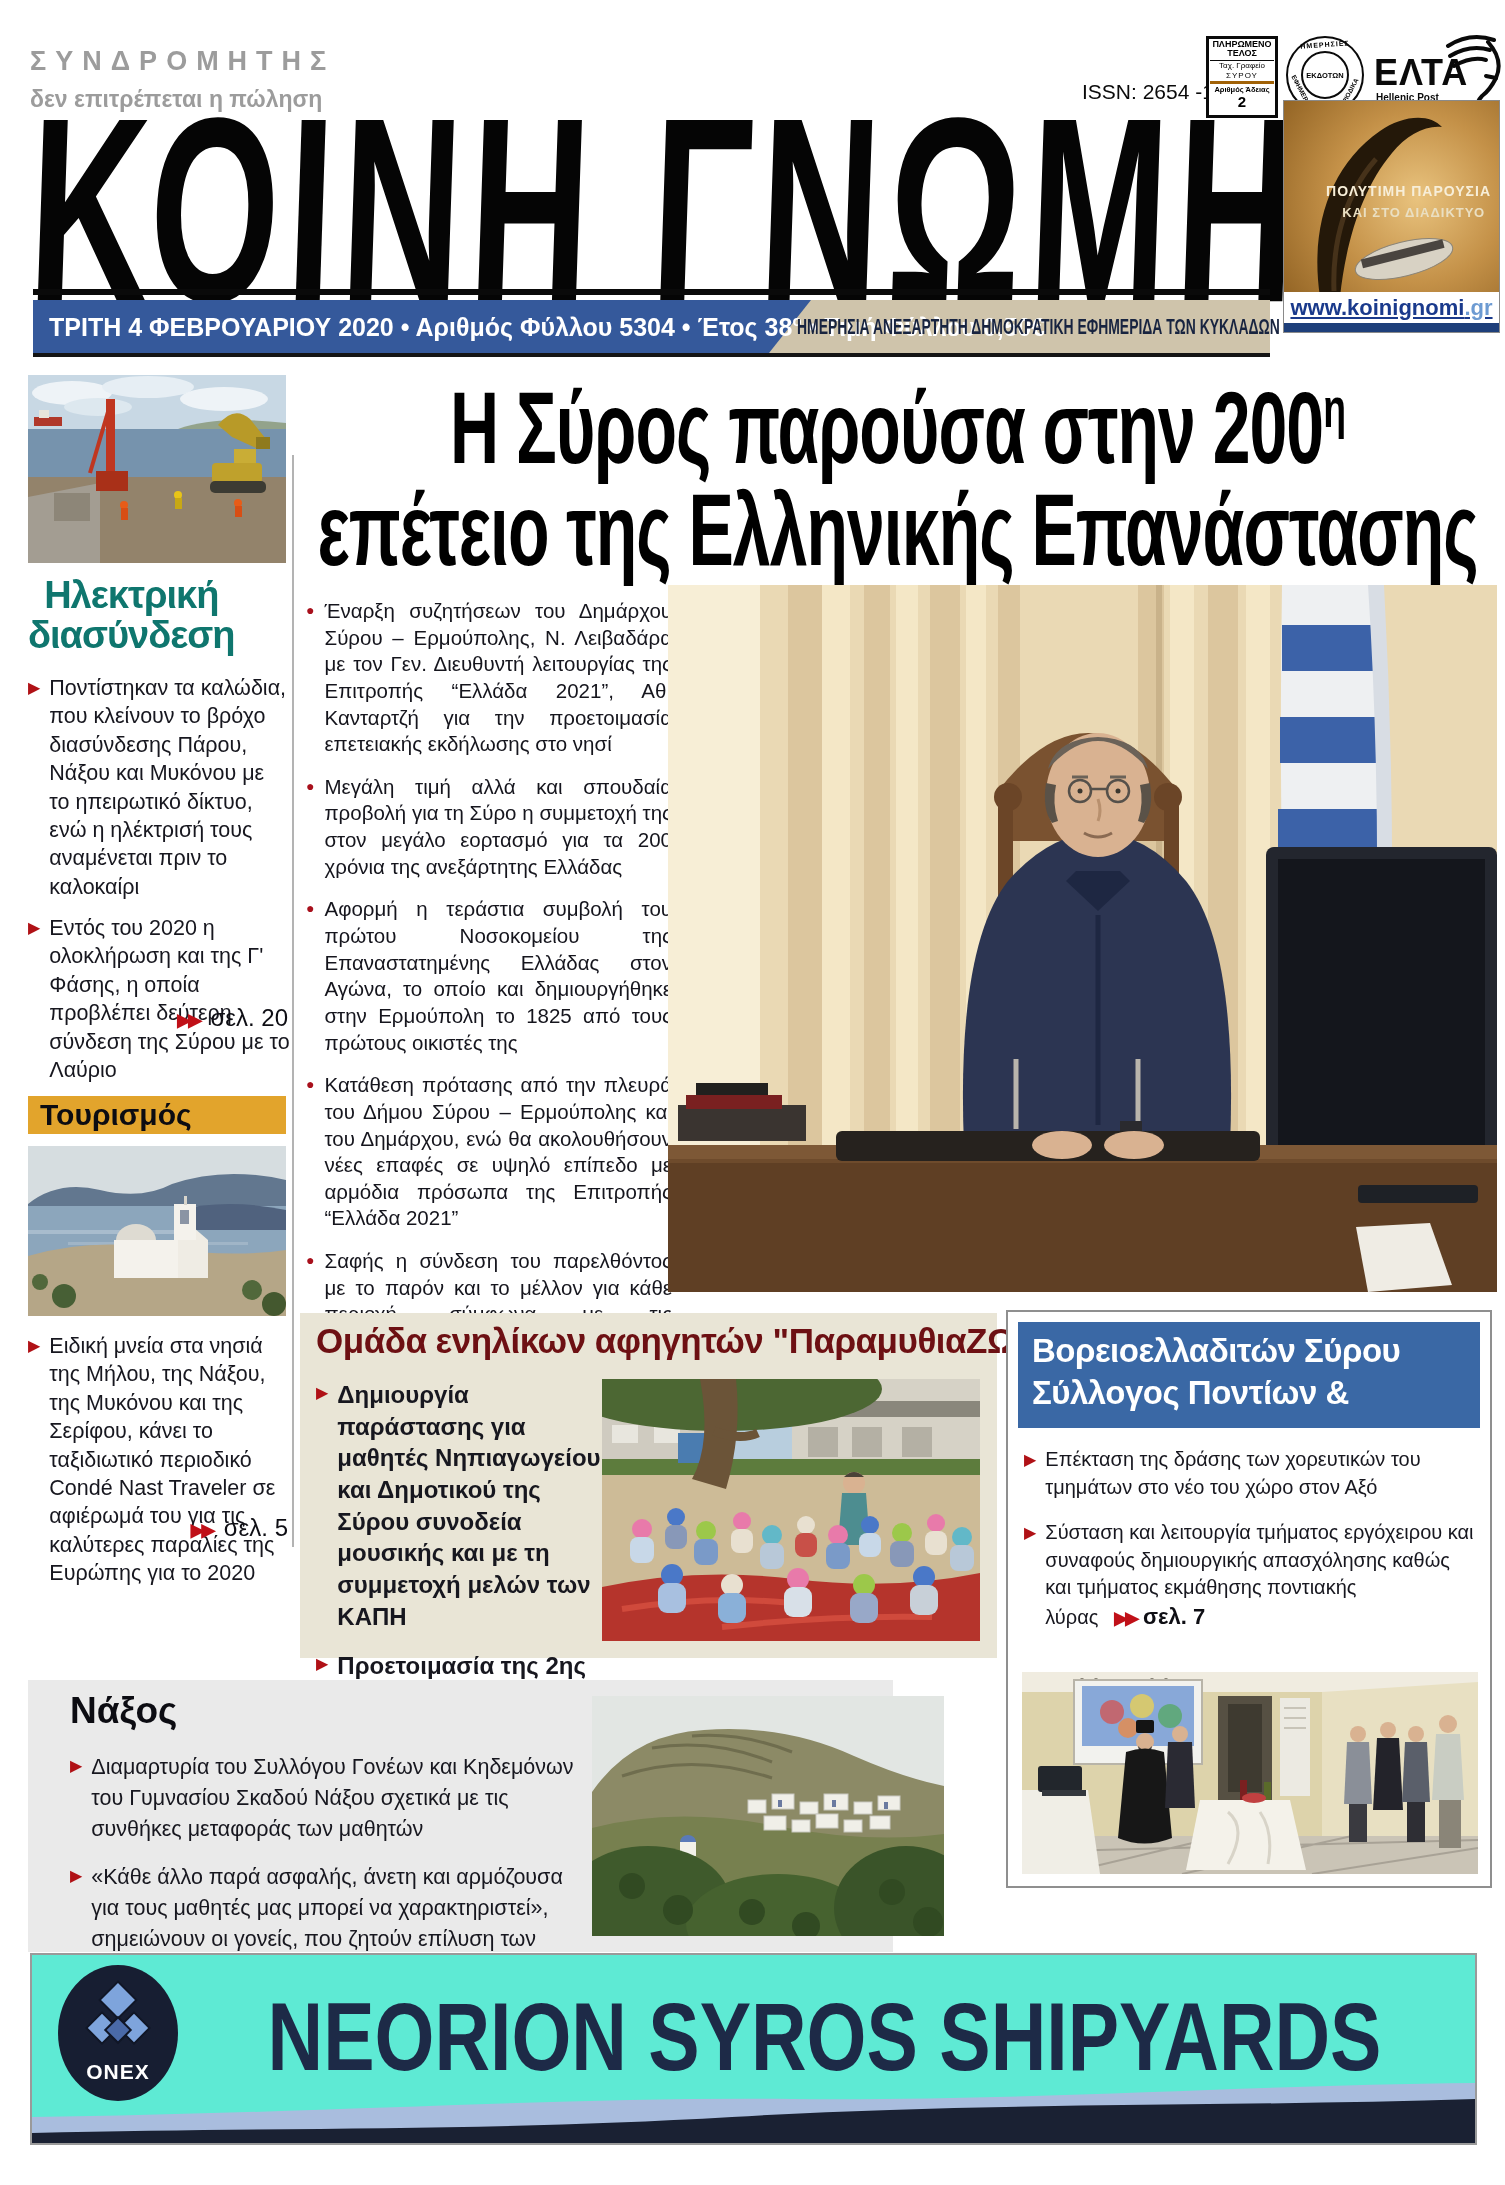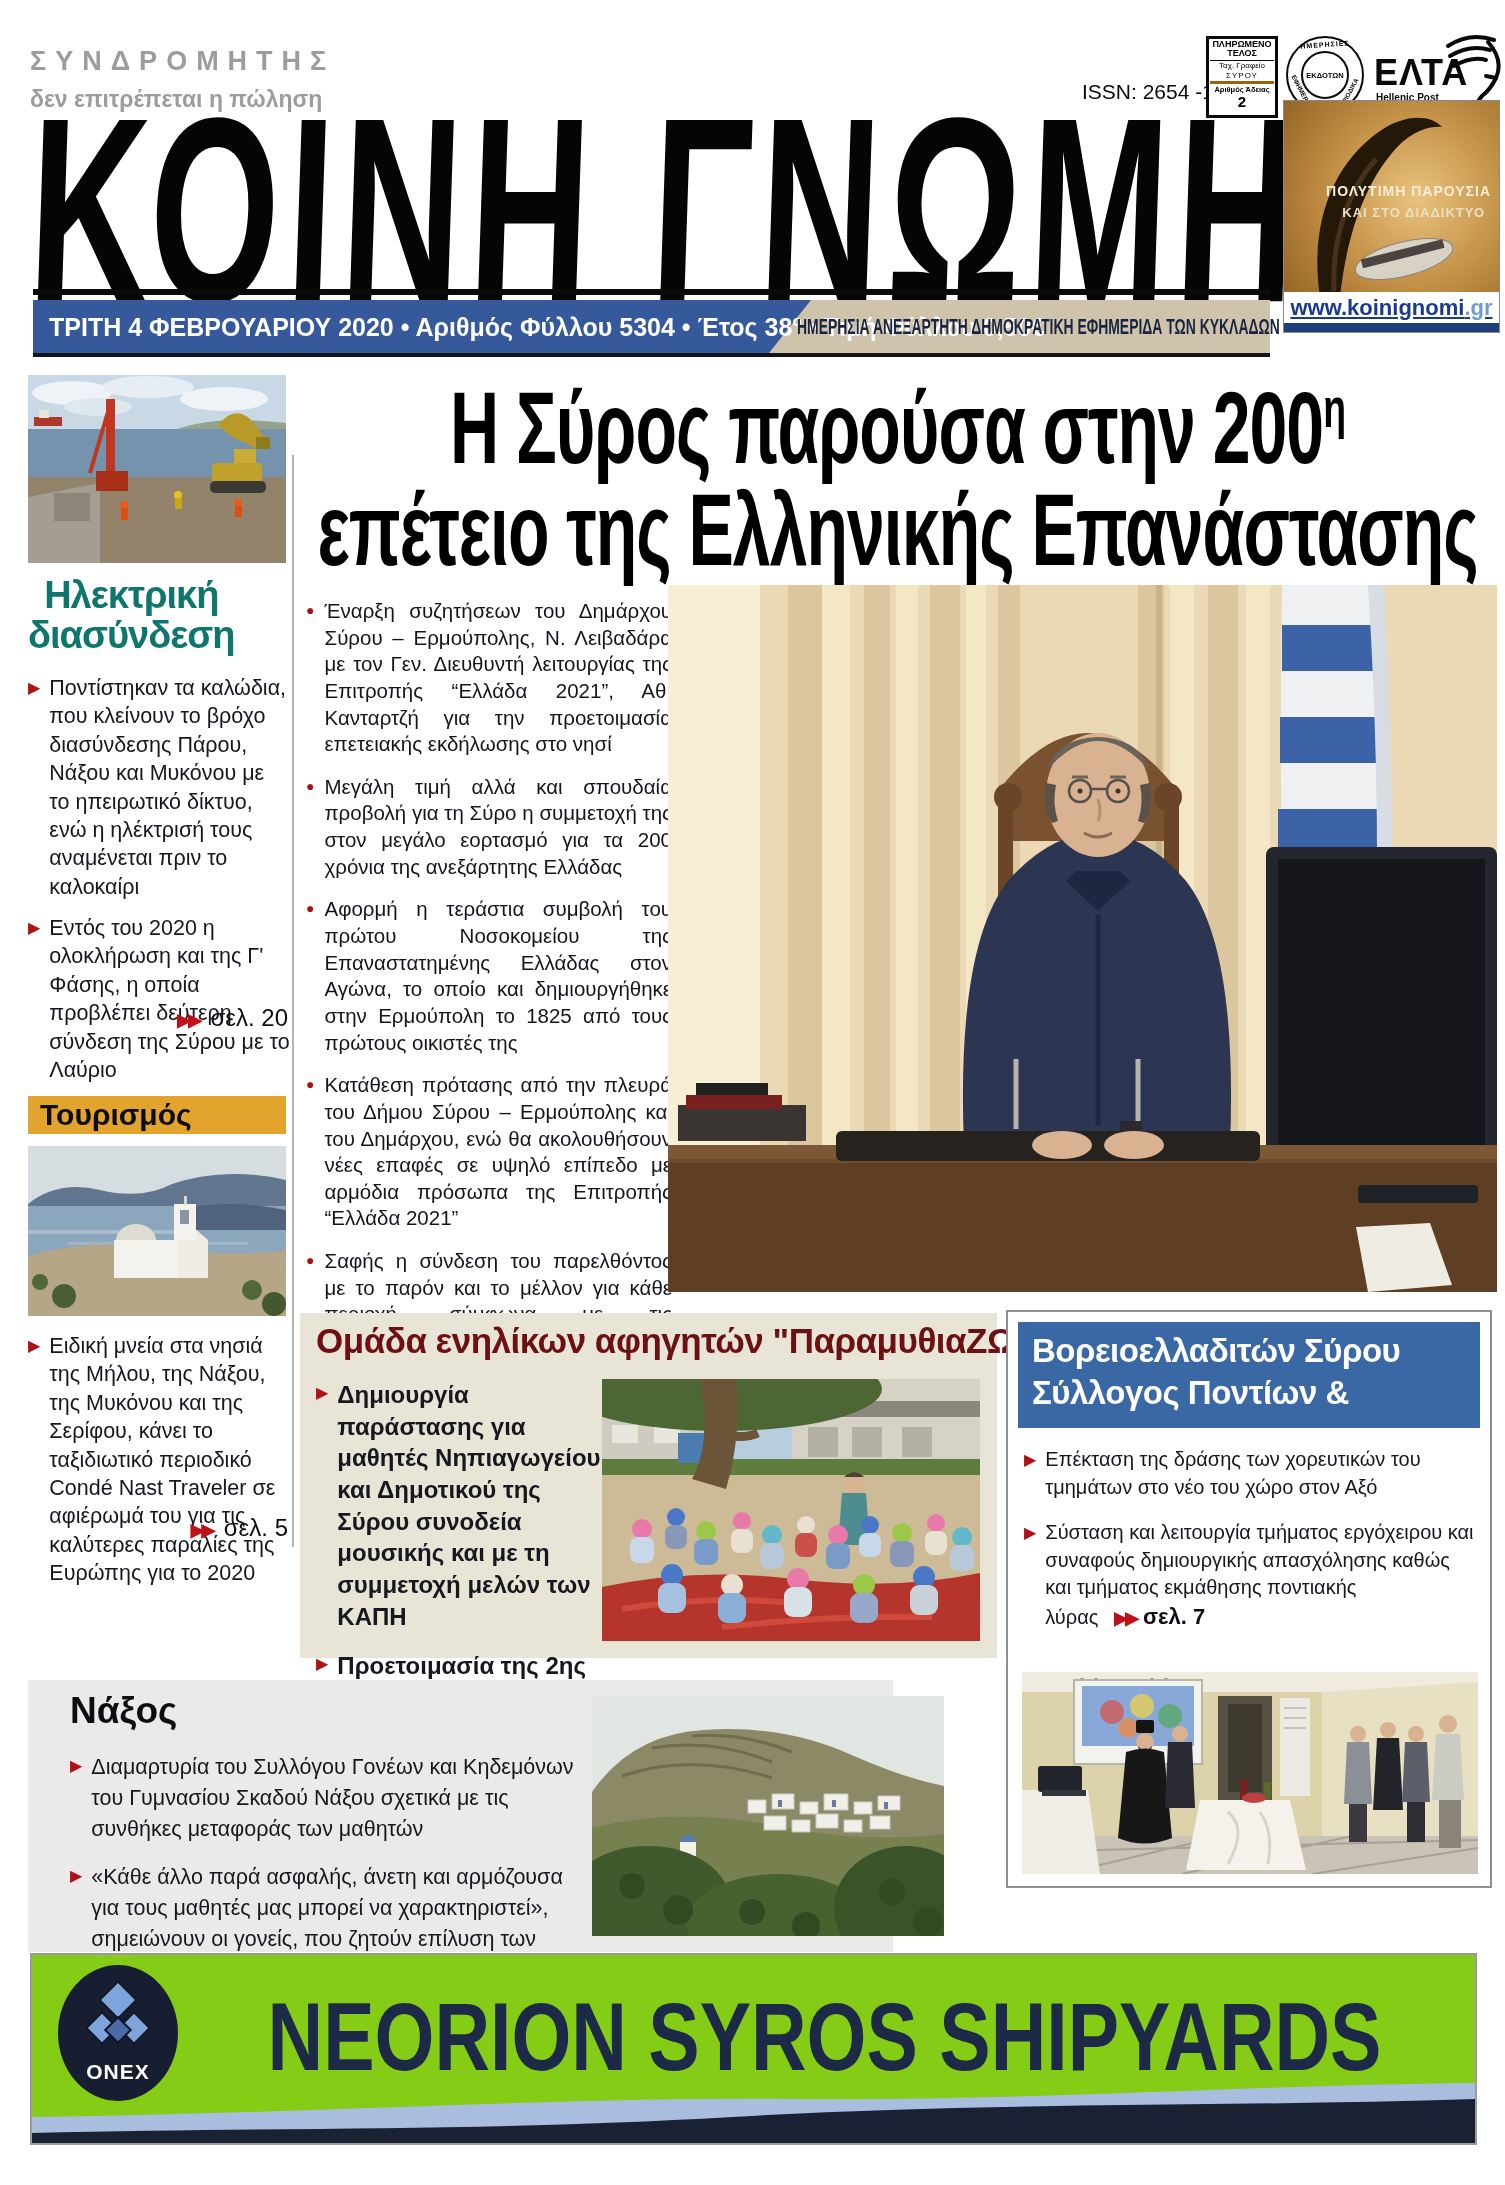--- a/index.html
+++ b/index.html
@@ -118,21 +118,21 @@
 
   
   .nx-box { left:28px; top:1680px; width:865px; height:272px; background:#eaeaea; }
   .nx-title { position:absolute; left:42px; top:10px; font-size:37px; font-weight:900; color:#0c0c12; }
   .nx-bullets { position:absolute; left:42px; top:72px; width:520px; }
   .nx-bullets .tri-bullet { margin-bottom:16px; }
   .nx-bullets .tri-bullet .t { font-size:21.5px; line-height:1.45; }
   .nx-photo { position:absolute; left:564px; top:16px; width:352px; height:240px; overflow:hidden; }
 
   
-  .banner { left:30px; top:1953px; width:1447px; height:192px; background:#84cc16; border:2px solid #9a9a9a; overflow:hidden; }
+  .banner { left:30px; top:1953px; width:1447px; height:192px; background:#5eead4; border:2px solid #9a9a9a; overflow:hidden; }
   .onex { position:absolute; left:26px; top:10px; width:120px; height:136px; background:#171e32; border-radius:50%; }
   .onex .brand { position:absolute; left:0; right:0; bottom:17px; text-align:center; color:#fff; font-size:21px; font-weight:900; letter-spacing:1px; }
   .banner-title { position:absolute; left:150px; width:1285px; top:26px; text-align:center; }
   .banner-title span { display:inline-block; font-size:77px; font-weight:900; color:#1d2a47; letter-spacing:0;
                        transform:scaleY(1.25); transform-origin:top center; white-space:nowrap; }
   .waves { position:absolute; left:0; right:0; bottom:0; height:64px; }
 </style>
 </head>
 <body>
 

